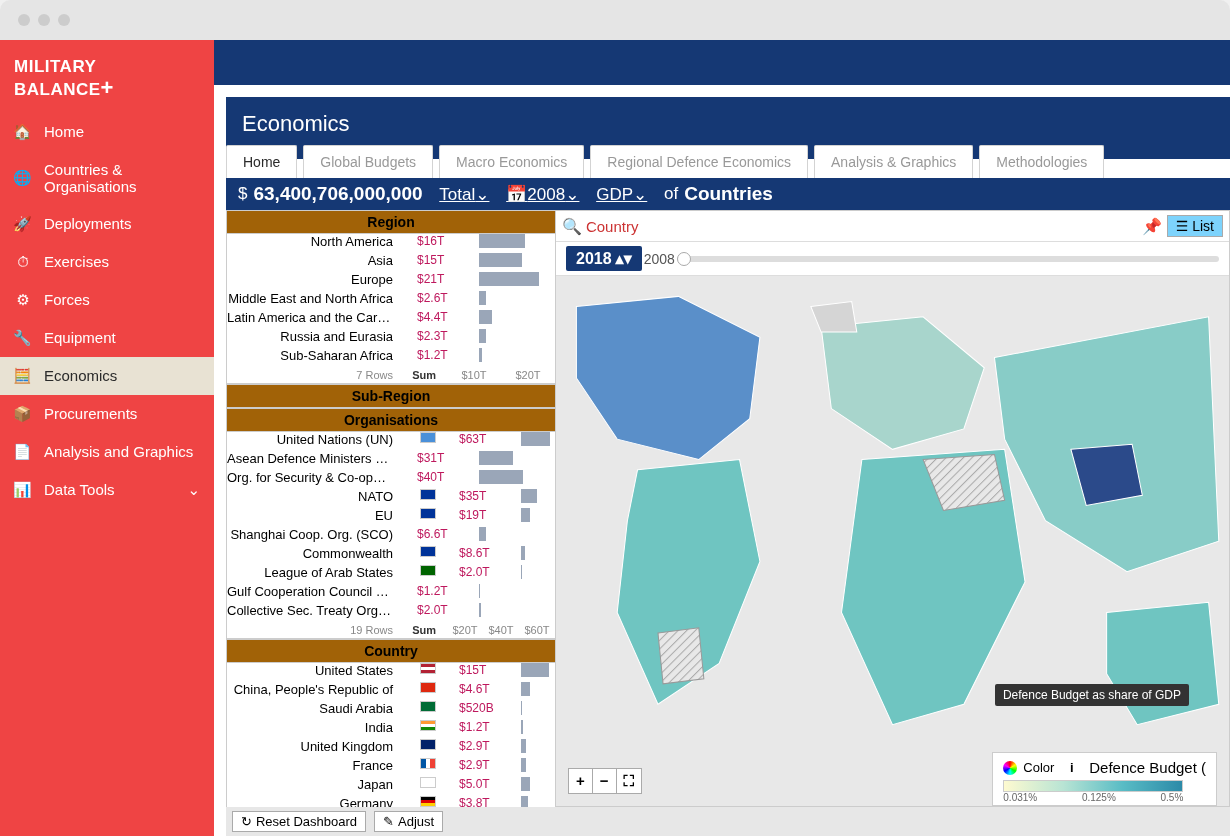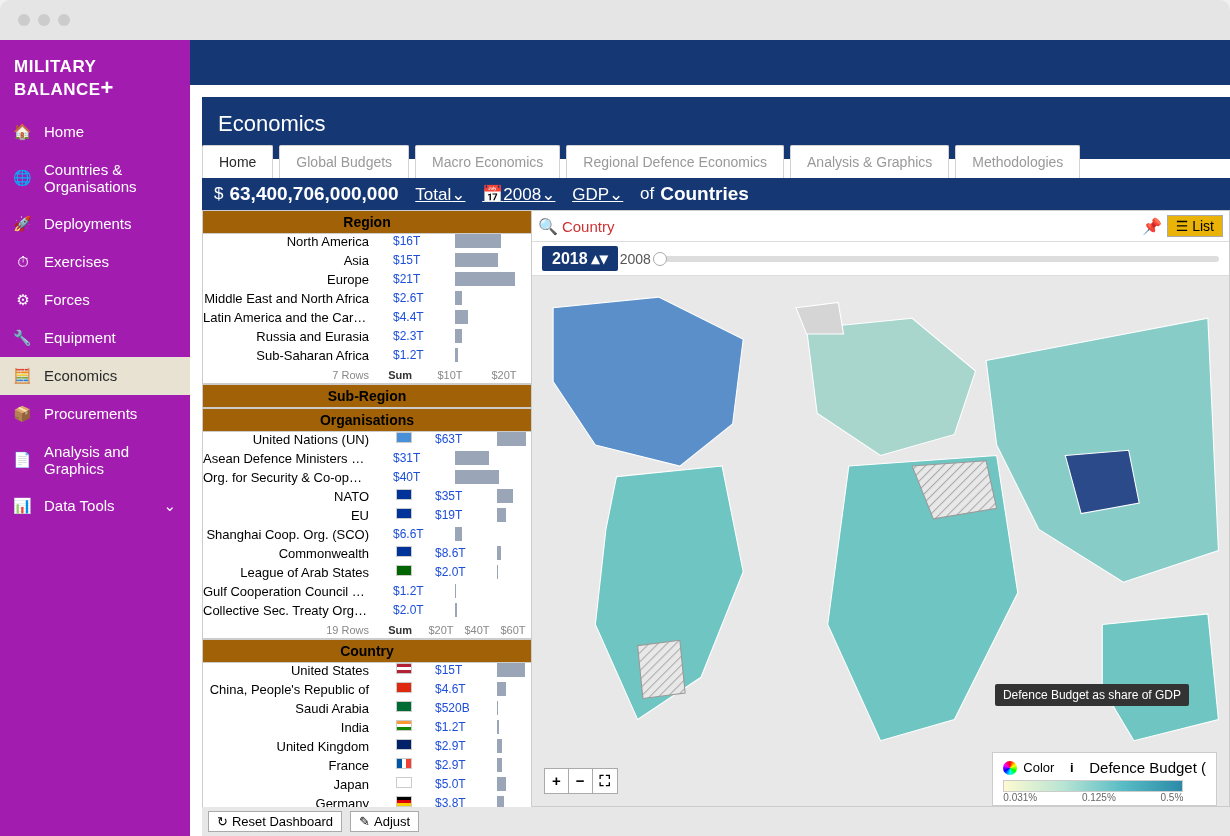--- a/index.html
+++ b/index.html
@@ -3,21 +3,21 @@
 <meta charset="utf-8">
 <style>
 * { margin: 0; padding: 0; box-sizing: border-box; }
 body { font-family: -apple-system, BlinkMacSystemFont, "Segoe UI", Arial, sans-serif; background: #f0f0f0; width: 1230px; height: 836px; overflow: hidden; }
 
 .window-chrome { height: 40px; background: #e5e5e5; border-radius: 10px 10px 0 0; display: flex; align-items: center; padding-left: 18px; gap: 8px; }
 .chrome-dot { width: 12px; height: 12px; border-radius: 50%; background: #ccc; }
 
 .app { display: flex; height: 796px; background: #fff; }
 
-.sidebar { width: 190px; background: #a21caf; color: #fff; flex-shrink: 0; }
+.sidebar { width: 214px; background: #ef4444; color: #fff; flex-shrink: 0; }
 .logo { padding: 18px 14px 14px; font-weight: 800; font-size: 17px; letter-spacing: 0.5px; font-family: Arial Black, Arial, sans-serif; line-height: 1.05; }
 .logo .plus { font-size: 22px; }
 
 .nav-item { display: flex; align-items: center; gap: 12px; padding: 10px 14px; cursor: pointer; font-size: 15px; }
 .nav-item.active { background: #e8e2d3; color: #2a2a2a; }
 .nav-icon { width: 18px; height: 18px; display: inline-flex; align-items: center; justify-content: center; flex-shrink: 0; }
 .nav-item .chev { margin-left: auto; }
 
 .main { flex: 1; display: flex; flex-direction: column; overflow: hidden; }
 .top-strip { height: 45px; background: #153874; }
@@ -34,36 +34,36 @@
 .content { display: flex; margin-left: 12px; flex: 1; overflow: hidden; }
 
 .left-col { width: 330px; flex-shrink: 0; display: flex; flex-direction: column; overflow: hidden; }
 
 .section-head { background: #a16207; border: 1px solid #ccc; text-align: center; font-weight: 700; padding: 3px 0; font-size: 14px; }
 
 .chart-block { font-size: 13px; border: 1px solid #ccc; border-top: none; }
 .row { display: flex; height: 19px; gap: 20px; }
 .row .label { width: 170px; text-align: right; padding-right: 4px; white-space: nowrap; overflow: hidden; text-overflow: ellipsis; font-size: 13px; }
 .row .flag { width: 16px; height: 11px; margin: 0 3px; flex-shrink: 0; }
-.row .val { width: 42px; text-align: right; color: #1d4ed8; font-size: 12px; padding-right: 18px; }
+.row .val { width: 42px; text-align: right; color: #be185d; font-size: 12px; padding-right: 18px; }
 .row .bar-wrap { flex: 1; position: relative; height: 14px; padding-right: 4px; }
 .row .bar { height: 14px; background: #9aa6b8; }
 
 .axis-row { display: flex; height: 16px; font-size: 11px; color: #888; align-items: center; }
 .axis-row .rows-label { width: 170px; text-align: right; padding-right: 4px; }
 .axis-row .sum { width: 42px; text-align: right; font-weight: 700; color: #333; padding-right: 3px; }
 .axis-row .ticks { flex: 1; display: flex; justify-content: space-around; padding-left: 8px; }
 
 .right-col { flex: 1; display: flex; flex-direction: column; border: 1px solid #ccc; border-left: none; overflow: hidden; position: relative; }
 .map-top { display: flex; align-items: center; padding: 4px 6px; border-bottom: 1px solid #ddd; }
 .search-icon { color: #c33; margin-right: 4px; }
 .search-input { border: none; outline: none; font-size: 15px; color: #c33; flex: 0 0 auto; width: 120px; }
 .search-input::placeholder { color: #c33; }
 .view-controls { margin-left: auto; display: flex; align-items: center; gap: 4px; }
-.list-btn { border: 1px solid #aaa; padding: 2px 8px; font-size: 14px; background: #eab308; cursor: pointer; }
+.list-btn { border: 1px solid #aaa; padding: 2px 8px; font-size: 14px; background: #7dd3fc; cursor: pointer; }
 
 .year-bar { display: flex; align-items: center; padding: 4px 10px; gap: 2px; border-bottom: 1px solid #ddd; }
 .year-badge { background: #153874; color: #fff; font-weight: 700; padding: 3px 10px; font-size: 16px; border-radius: 2px; display: flex; align-items: center; gap: 4px; }
 .year-track { flex: 1; height: 6px; background: #ddd; border-radius: 3px; position: relative; }
 .year-dot { position: absolute; left: 0; top: -4px; width: 14px; height: 14px; background: #fff; border: 1px solid #aaa; border-radius: 50%; }
 
 .map-area { flex: 1; position: relative; background: #eee; overflow: hidden; }
 .map-svg { position: absolute; inset: 0; }
 
 .map-controls { position: absolute; left: 12px; bottom: 12px; background: #fff; border: 1px solid #aaa; display: flex; }

